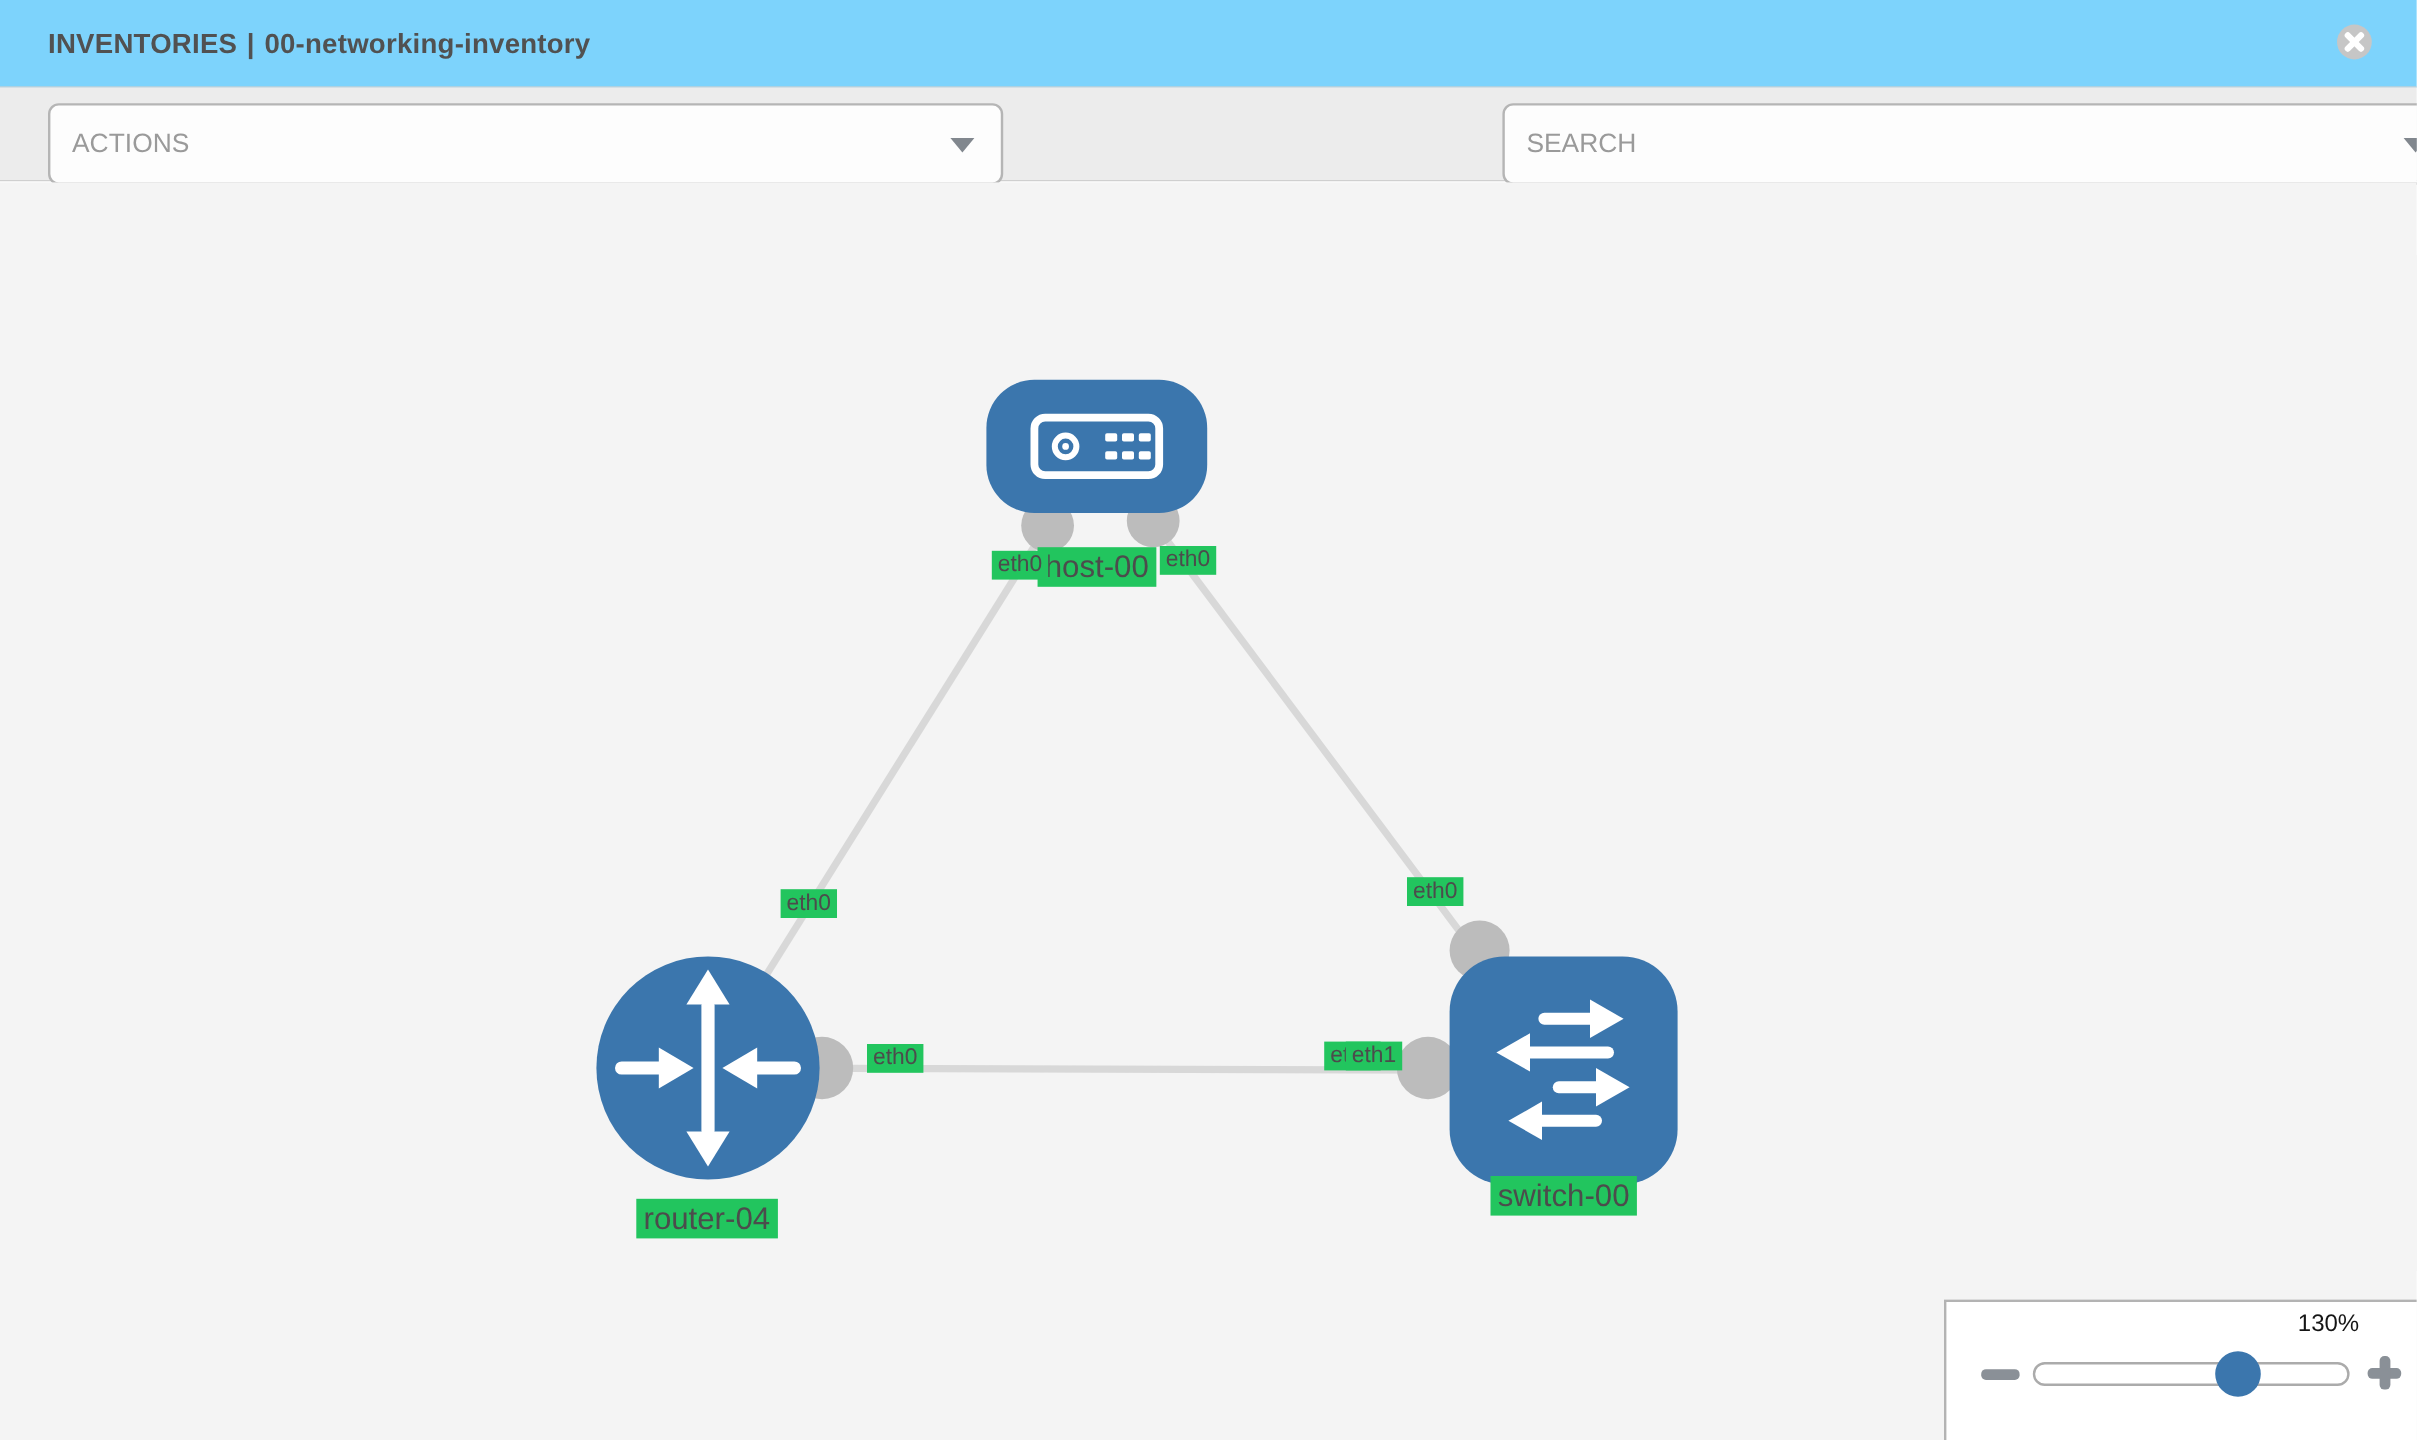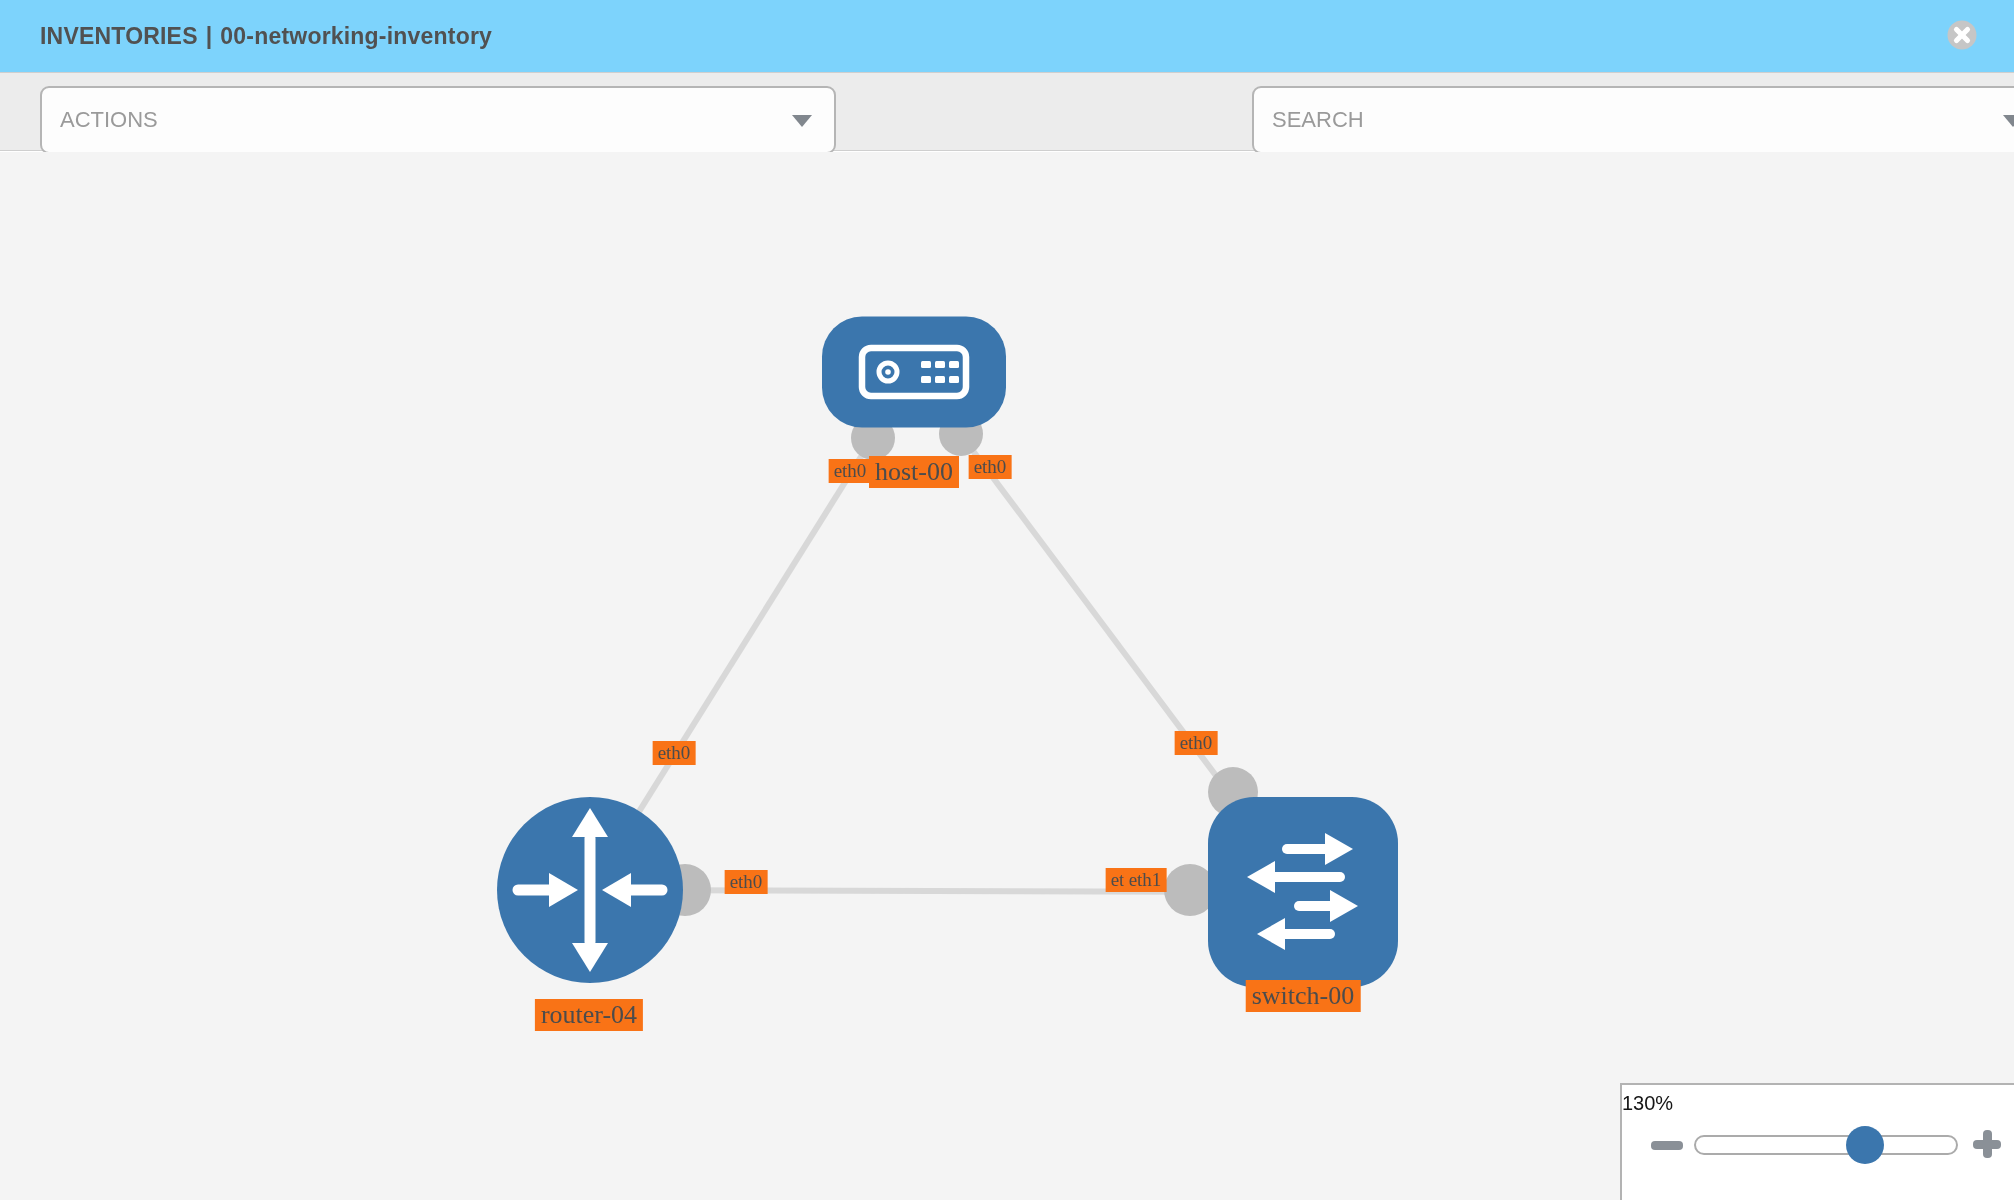--- a/index.html
+++ b/index.html
@@ -38,29 +38,29 @@
   .tool-key{left:1114px;}
 
   
   .canvas{position:absolute;left:0;top:152px;width:2014px;height:1048px;
     background:var(--canvas-bg);overflow:hidden;}
   .canvas svg.topo{position:absolute;left:0;top:0;}
   .link{stroke:var(--link-gray);stroke-width:6px;}
   .connector{fill:var(--connector-gray);}
   .node{fill:var(--node-blue);}
   .labels{position:absolute;inset:0;pointer-events:none;}
-  .lbl{position:absolute;transform:translateX(-50%);background:#f97316;color:var(--label-text);
-    white-space:nowrap;font-family:Liberation Serif, serif;}
+  .lbl{position:absolute;transform:translateX(-50%);background:#22c55e;color:var(--label-text);
+    white-space:nowrap;}
   .lbl-node{font-size:26px;padding:1px 6px;}
   .lbl-if{font-size:19px;padding:1px 5px;}
 
   
   .zoom-panel{position:absolute;left:1620px;top:931px;width:440px;height:190px;
     background:#fff;border:2px solid #b3b3b3;}
-  .zoom-level{position:absolute;left:0;right:92px;top:7px;text-align:left;
+  .zoom-level{position:absolute;left:0;right:92px;top:7px;text-align:right;
     font-size:20px;color:#151515;}
   .zbar{position:absolute;background:var(--zoom-ctl-gray);border-radius:4px;}
   .zoom-out{position:absolute;left:28px;top:49px;width:34px;height:22px;border:0;
     background:transparent;cursor:pointer;padding:0;}
   .zoom-out .h{left:1px;top:7px;width:32px;height:9px;}
   .zoom-in{position:absolute;left:350px;top:44px;width:30px;height:30px;border:0;
     background:transparent;cursor:pointer;padding:0;}
   .zoom-in .h{left:1px;top:10.5px;width:28px;height:9px;}
   .zoom-in .v{left:10.5px;top:1px;width:9px;height:28px;}
   .zoom-track{position:absolute;left:72px;top:50px;width:264px;height:20px;background:#fff;

